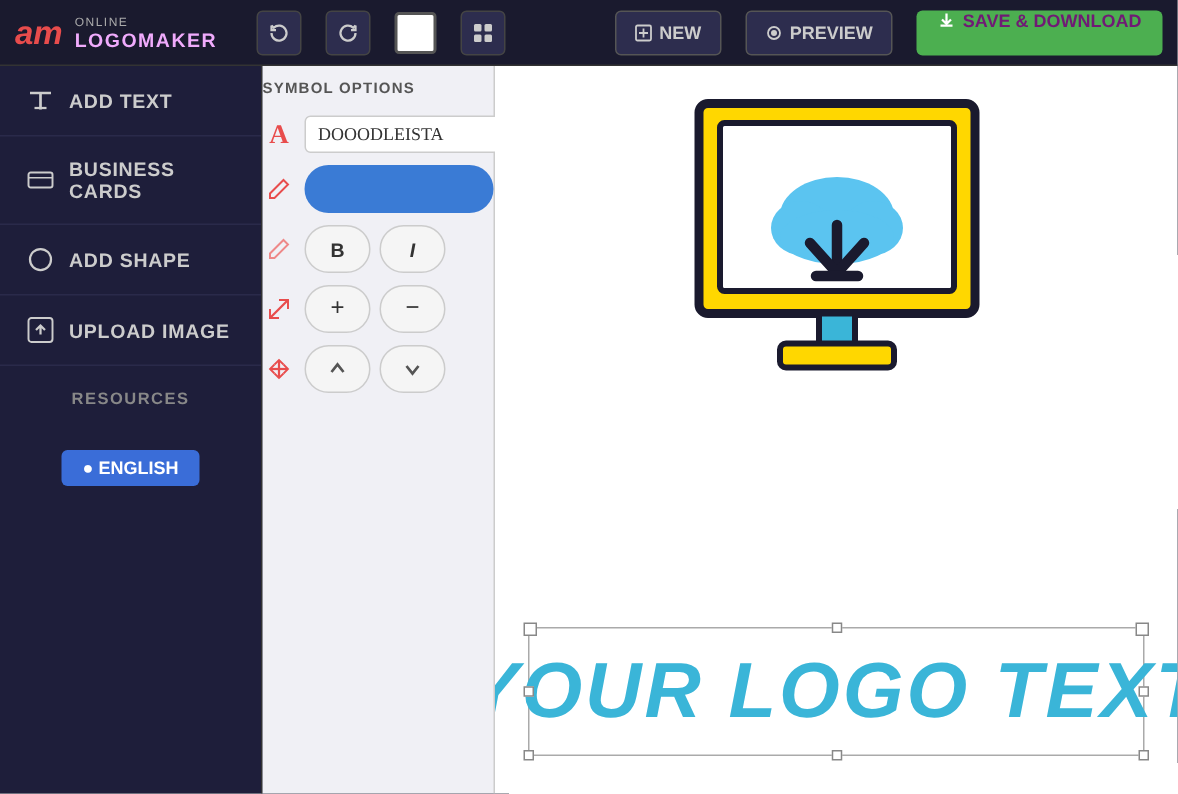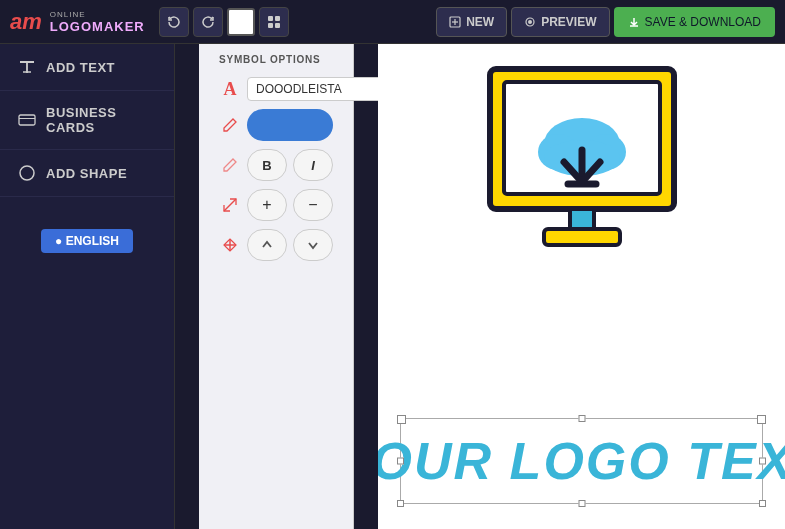--- a/index.html
+++ b/index.html
@@ -5,21 +5,21 @@
     * { box-sizing: border-box; margin: 0; padding: 0; }
     body { font-family: Arial, sans-serif; background: #1a1a2e; width: 785px; height: 529px; overflow: hidden; }
 
     
     #topbar {
       background: #1a1a2e;
       height: 44px;
       display: flex;
       align-items: center;
       padding: 16px 10px;
-      gap: 4px;
+      gap: 16px;
       border-bottom: 1px solid #333;
     }
     #logo-area {
       display: flex;
       align-items: center;
       margin-right: 10px;
     }
     .logo-icon {
       color: #e84c4c;
       font-size: 22px;
@@ -90,38 +90,37 @@
       display: flex;
       align-items: center;
       gap: 5px;
       cursor: pointer;
       font-size: 12px;
       font-weight: 600;
     }
     .tb-save-btn {
       background: #4caf50;
       border: none;
-      color: #0f172a;
+      color: #701a75;
       border-radius: 4px;
       padding: 0 14px;
       height: 30px;
       display: flex;
-      align-items: center;
+      align-items: flex-start;
       gap: 5px;
       cursor: pointer;
       font-size: 12px;
-      font-weight: 400;
+      font-weight: 700;
     }
     .tb-spacer { flex: 1; }
 
     
     #main-layout {
       display: flex;
       height: calc(529px - 44px);
-      gap: 24px;
     }
 
     
     #sidebar {
       width: 175px;
       background: #1e1e3a;
       display: flex;
       flex-direction: column;
       padding-top: 0;
       border-right: 1px solid #333;
@@ -182,21 +181,21 @@
       cursor: pointer;
       margin: 8px auto;
       display: block;
     }
 
     
     #symbol-options {
       width: 155px;
       background: #f0f0f5;
       border-right: 1px solid #ccc;
-      padding: 10px 20px;
+      padding: 10px 0;
       flex-shrink: 0;
     }
     .panel-title {
       font-size: 10px;
       font-weight: 700;
       color: #555;
       letter-spacing: 0.8px;
       text-transform: uppercase;
       margin-bottom: 12px;
     }
@@ -215,20 +214,21 @@
       flex-shrink: 0;
     }
     .font-select {
       flex: 1;
       background: #fff;
       border: 1px solid #ccc;
       border-radius: 4px;
       padding: 4px 8px;
       font-size: 12px;
       color: #333;
+      font-family: Liberation Serif, serif;
     }
     .color-pill {
       flex: 1;
       height: 32px;
       background: #3a7bd5;
       border-radius: 20px;
       border: none;
       cursor: pointer;
     }
     .so-btn {
@@ -453,22 +453,30 @@
       <span>BUSINESS CARDS</span>
     </div>
 
     <div class="sidebar-item">
       <svg width="18" height="18" viewBox="0 0 18 18" fill="none">
           <circle cx="9" cy="9" r="7" stroke="#ccc" stroke-width="1.5"></circle>
         </svg>
       <span>ADD SHAPE</span>
     </div>
 
+    <div class="sidebar-item">
+      <svg width="18" height="18" viewBox="0 0 18 18" fill="none">
+          <rect x="1" y="1" width="16" height="16" rx="2" stroke="#ccc" stroke-width="1.3"></rect>
+          <path d="M9 12V6M6 9l3-3 3 3" stroke="#ccc" stroke-width="1.5"></path>
+        </svg>
+      <span>UPLOAD IMAGE</span>
+    </div>
 
     <div class="sidebar-resources">
+      <div class="sidebar-resources-title">RESOURCES</div>
     </div>
 
     <button class="language-btn">
       ● <span>ENGLISH</span>
     </button>
 
   </div>
 
   <div id="symbol-options">
     <div class="panel-title">SYMBOL OPTIONS</div>

